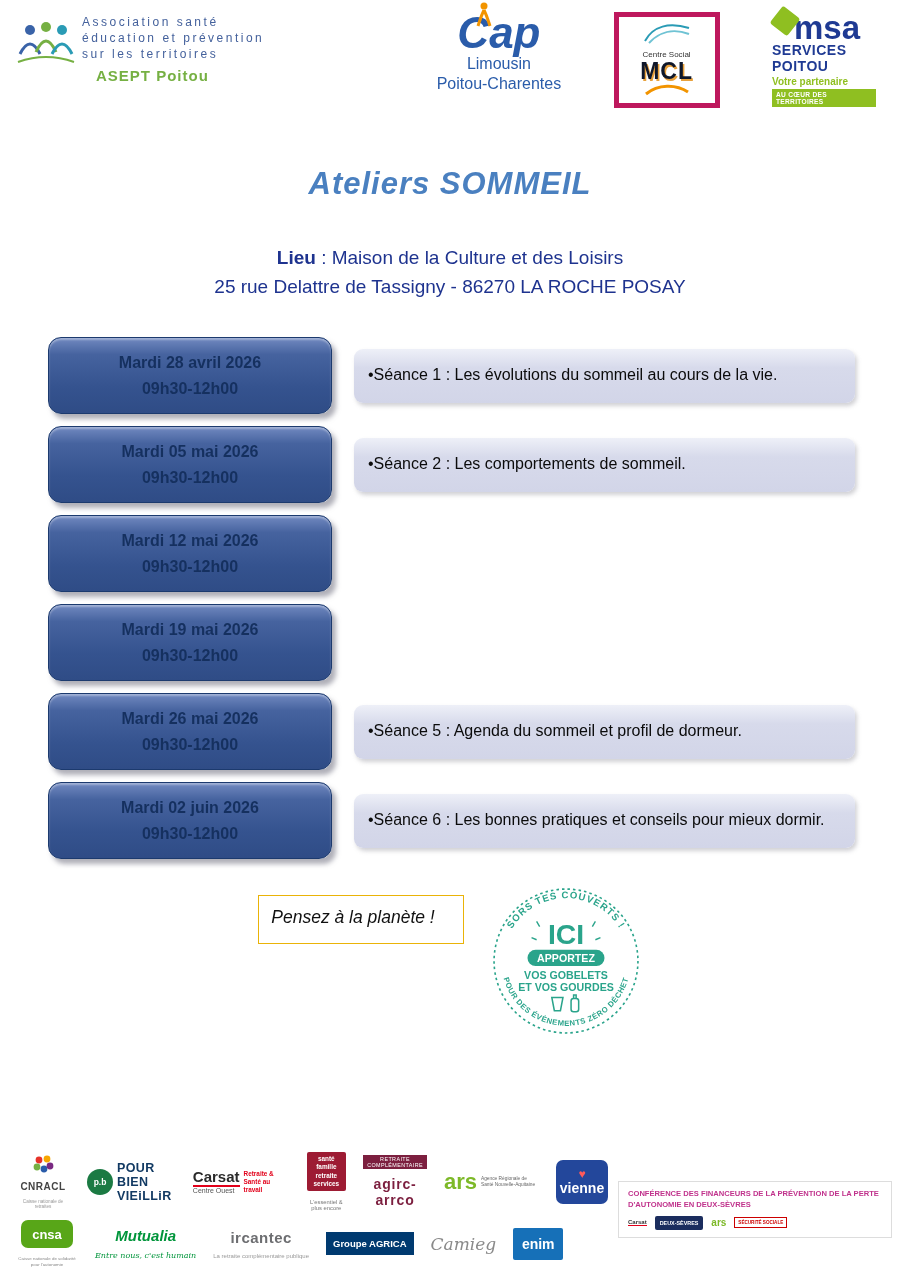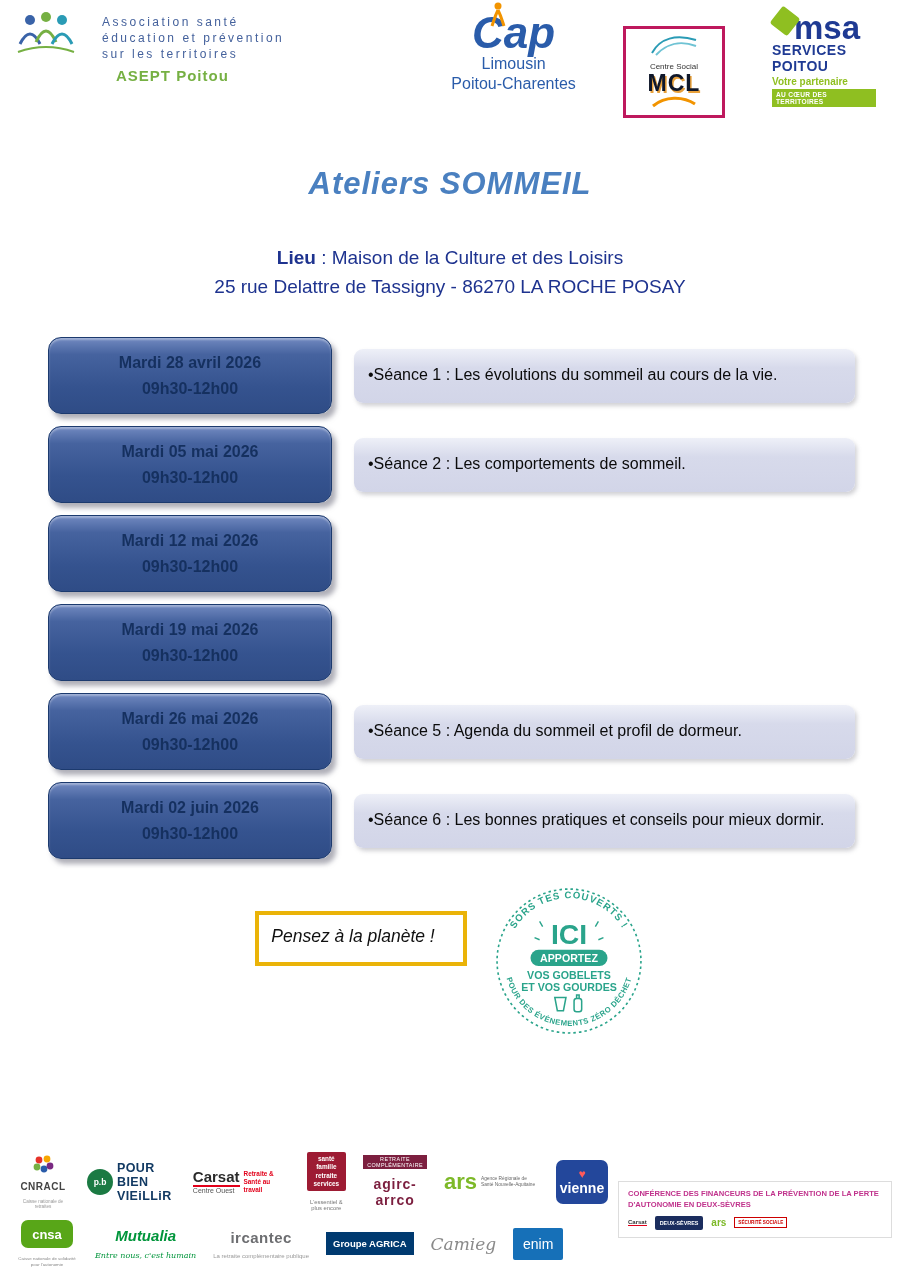--- a/index.html
+++ b/index.html
@@ -4,28 +4,28 @@
 <style>
   html,body{margin:0;padding:0;}
   body{
     width:900px;height:1273px;background:#ffffff;position:relative;overflow:hidden;
     font-family:"Liberation Sans",sans-serif;color:#000;
   }
   svg text{font-family:"Liberation Sans",sans-serif;}
 
   
   .logo-header{display:flex;align-items:flex-start;justify-content:space-between;padding:10px 24px 0 14px;height:128px;}
-  .asept{display:flex;gap:24px;align-items:flex-start;}
+  .asept{display:flex;gap:4px;align-items:center;}
   .asept-text{font-size:12px;letter-spacing:2.5px;color:#44619c;line-height:1.35;padding-top:4px;}
   .asept-name{color:#76b043;font-weight:800;font-size:15px;letter-spacing:1px;margin-top:3px;padding-left:14px;}
   .cap-logo{text-align:center;position:relative;margin-left:120px;margin-top:2px;}
   .cap-word{font-size:44px;font-weight:800;font-style:italic;color:#2a5caa;line-height:.95;position:relative;display:inline-block;}
   .cap-person{position:absolute;top:-10px;left:38px;}
   .cap-sub{color:#2a5caa;font-size:16px;line-height:1.25;}
-  .mcl-card{width:88px;border:3px solid #be185d;background:#fff;text-align:center;padding:4px 4px 2px;margin-top:16px;}
+  .mcl-card{width:88px;border:5px solid #be185d;background:#fff;text-align:center;padding:4px 4px 2px;margin-top:2px;}
   .mcl-sub{font-size:8px;color:#333;margin-top:1px;}
   .mcl-name{font-size:23px;font-weight:800;color:#0f172a;letter-spacing:1px;line-height:1.05;text-shadow:1.5px 1.5px 0 #e8a13c;}
   .msa-logo{width:104px;position:relative;padding-top:2px;}
   .msa-lozenge{width:22px;height:22px;background:#8fbf21;transform:rotate(38deg);position:absolute;top:0;left:2px;border-radius:3px;}
   .msa-name{font-size:33px;font-weight:800;color:#1f3a93;line-height:.95;margin-left:22px;}
   .msa-services{color:#1f3a93;font-weight:800;font-size:14px;letter-spacing:.5px;line-height:1.1;}
   .msa-tagline{color:#8fbf21;font-weight:800;font-size:10px;margin-top:2px;}
   .msa-banner{background:#8fbf21;color:#fff;font-size:6.6px;font-weight:bold;padding:2px 4px;margin-top:2px;display:inline-block;letter-spacing:.3px;}
 
   
@@ -46,21 +46,21 @@
   .desc-box{
     flex:1;background:linear-gradient(180deg,#eef0f8 0%,#d7daeb 35%,#d2d5e8 100%);
     border-radius:9px;box-shadow:2px 3px 4px rgba(140,140,150,.4);
     padding:9px 14px;font-size:16px;color:#0b0b0b;line-height:1.3;
     min-height:36px;display:flex;align-items:center;
   }
   .desc-text{display:block;padding-left:9px;text-indent:-9px;}
 
   
   .eco{display:flex;justify-content:center;align-items:flex-start;gap:26px;margin-top:26px;height:158px;}
-  .eco-note{margin-top:26px;font-style:italic;font-size:17.5px;border:4px solid #eab308;padding:11px 28px 15px 12px;color:#111;}
+  .eco-note{margin-top:10px;font-style:italic;font-size:17.5px;border:1px solid #eab308;padding:11px 28px 15px 12px;color:#111;}
 
   
   .contact{margin-top:26px;text-align:center;font-weight:bold;font-size:17.5px;line-height:2.1;color:#000;}
 
   
   .footer{position:absolute;left:0;right:0;bottom:6px;display:flex;align-items:center;gap:10px;padding:0 8px 0 16px;}
   .footer-left{flex:1;display:flex;flex-direction:column;gap:9px;}
   .f-row{display:flex;align-items:center;gap:17px;}
   .lg{display:flex;align-items:center;gap:4px;}
   .col{flex-direction:column;gap:7px;align-items:center;text-align:center;justify-content:space-between;}
@@ -81,21 +81,21 @@
   .vienne-heart{color:#ff5a5a;font-size:12px;line-height:1;}
   .vienne-name{font-weight:700;font-size:14px;}
   .cnsa-box{background:#58a618;color:#fff;font-weight:800;font-size:13px;width:52px;height:28px;display:flex;align-items:center;justify-content:center;border-radius:7px;}
   .cnsa-sub{font-size:4.4px;color:#888;width:62px;line-height:1.2;margin-top:1px;}
   .mut-name{color:#00953b;font-weight:800;font-size:15px;font-style:italic;}
   .mut-tag{font-family:"DejaVu Serif",serif;font-style:italic;font-size:8px;color:#00953b;}
   .irc-name{color:#6d6e71;font-weight:800;font-size:15px;letter-spacing:.5px;}
   .irc-sub{font-size:6px;color:#999;}
   .agrica-box{background:#003a70;color:#fff;font-size:9.5px;font-weight:bold;padding:6px 7px;}
   .camieg-name{font-size:17px;color:#8a8a8a;font-style:italic;font-family:"DejaVu Serif",serif;}
-  .enim-box{background:#1670b8;color:#fff;font-weight:400;font-size:14px;width:50px;height:32px;display:flex;align-items:center;justify-content:center;border-radius:2px;}
+  .enim-box{background:#1670b8;color:#fff;font-weight:700;font-size:14px;width:50px;height:32px;display:flex;align-items:center;justify-content:center;border-radius:2px;}
   .conf-box{width:254px;border:1px solid #ddd;padding:7px 9px;background:#fff;flex:none;}
   .conf-title{color:#c0328c;font-weight:800;font-size:7.6px;line-height:1.35;}
   .conf-chips{display:flex;gap:8px;margin-top:6px;align-items:center;}
   .chip{font-size:6px;font-weight:bold;}
   .chip-carsat{color:#333;border-bottom:1px solid #e2001a;}
   .chip-ds{background:#1b2d5e;color:#fff;padding:4px 5px;font-size:5.4px;border-radius:2px;}
   .chip-ars{color:#7db928;font-size:10px;font-weight:800;}
   .chip-ss{color:#c00;border:1px solid #c00;padding:2px 3px;font-size:4.6px;}
 </style>
 </head>

